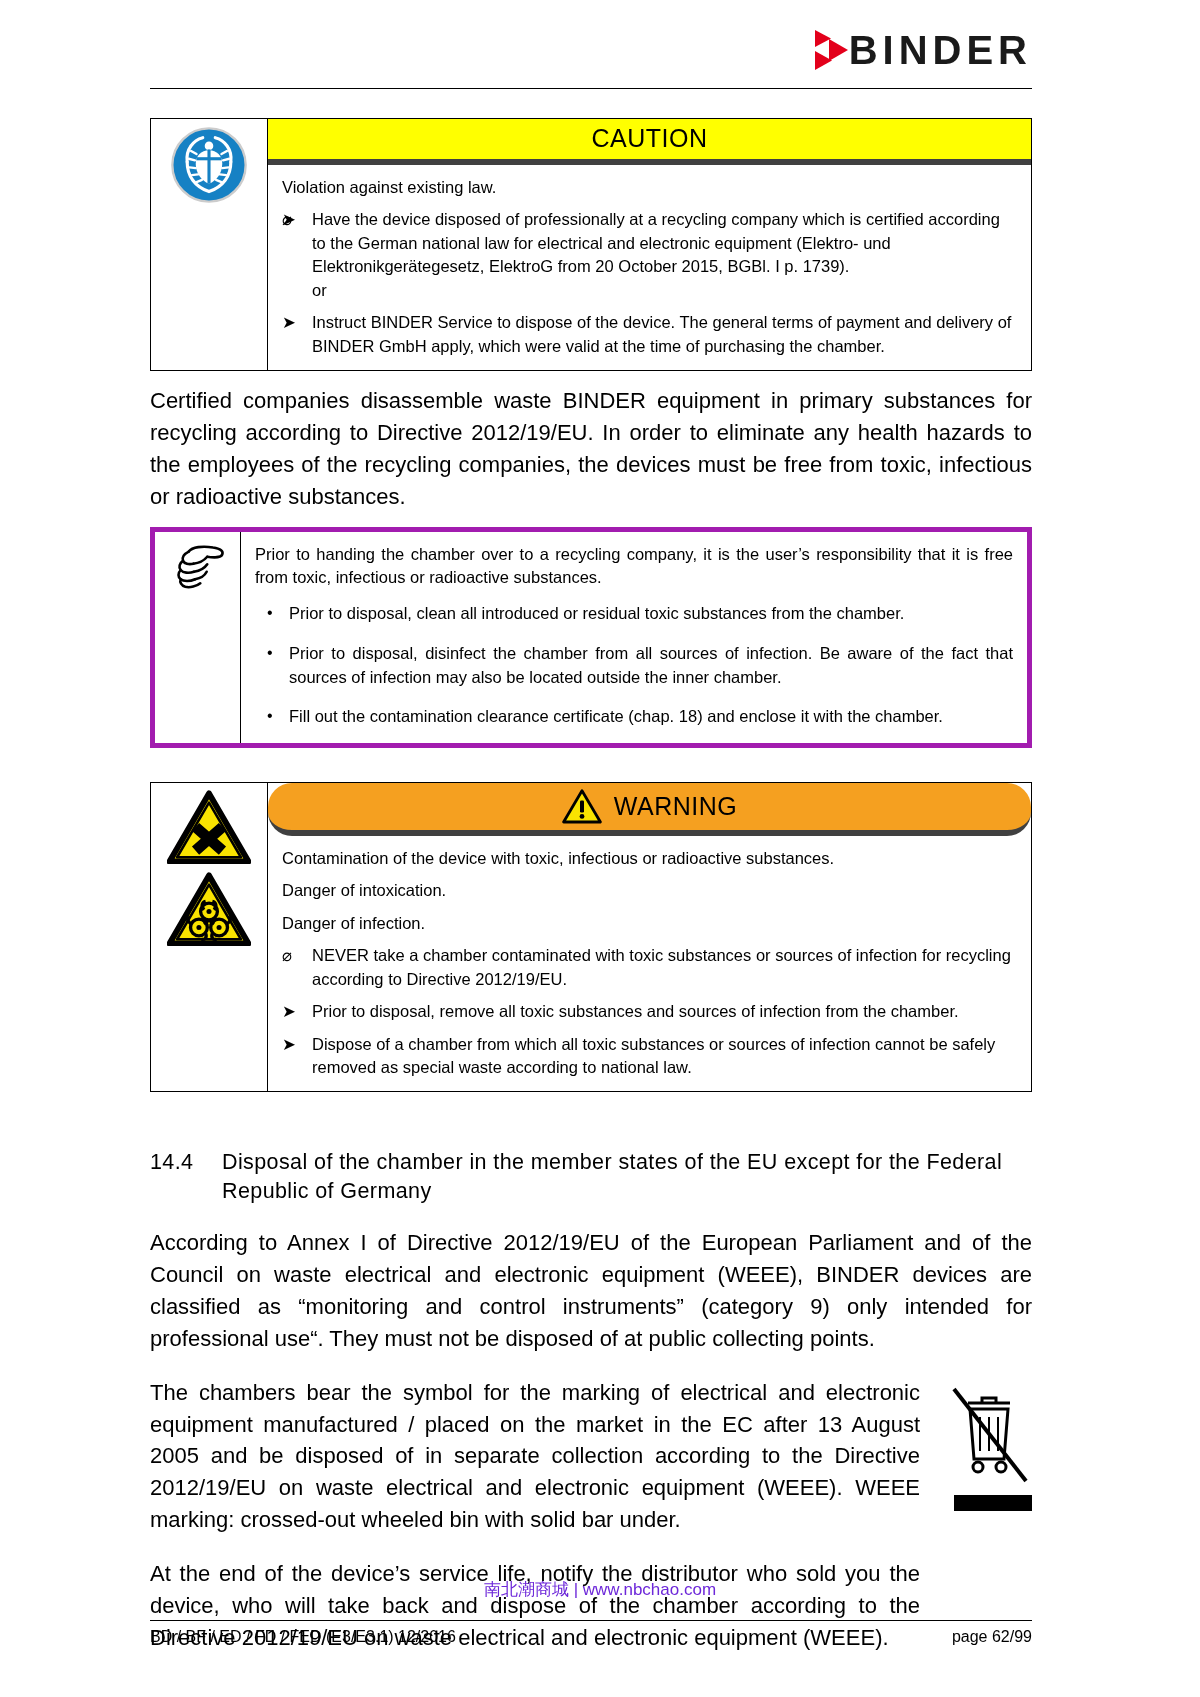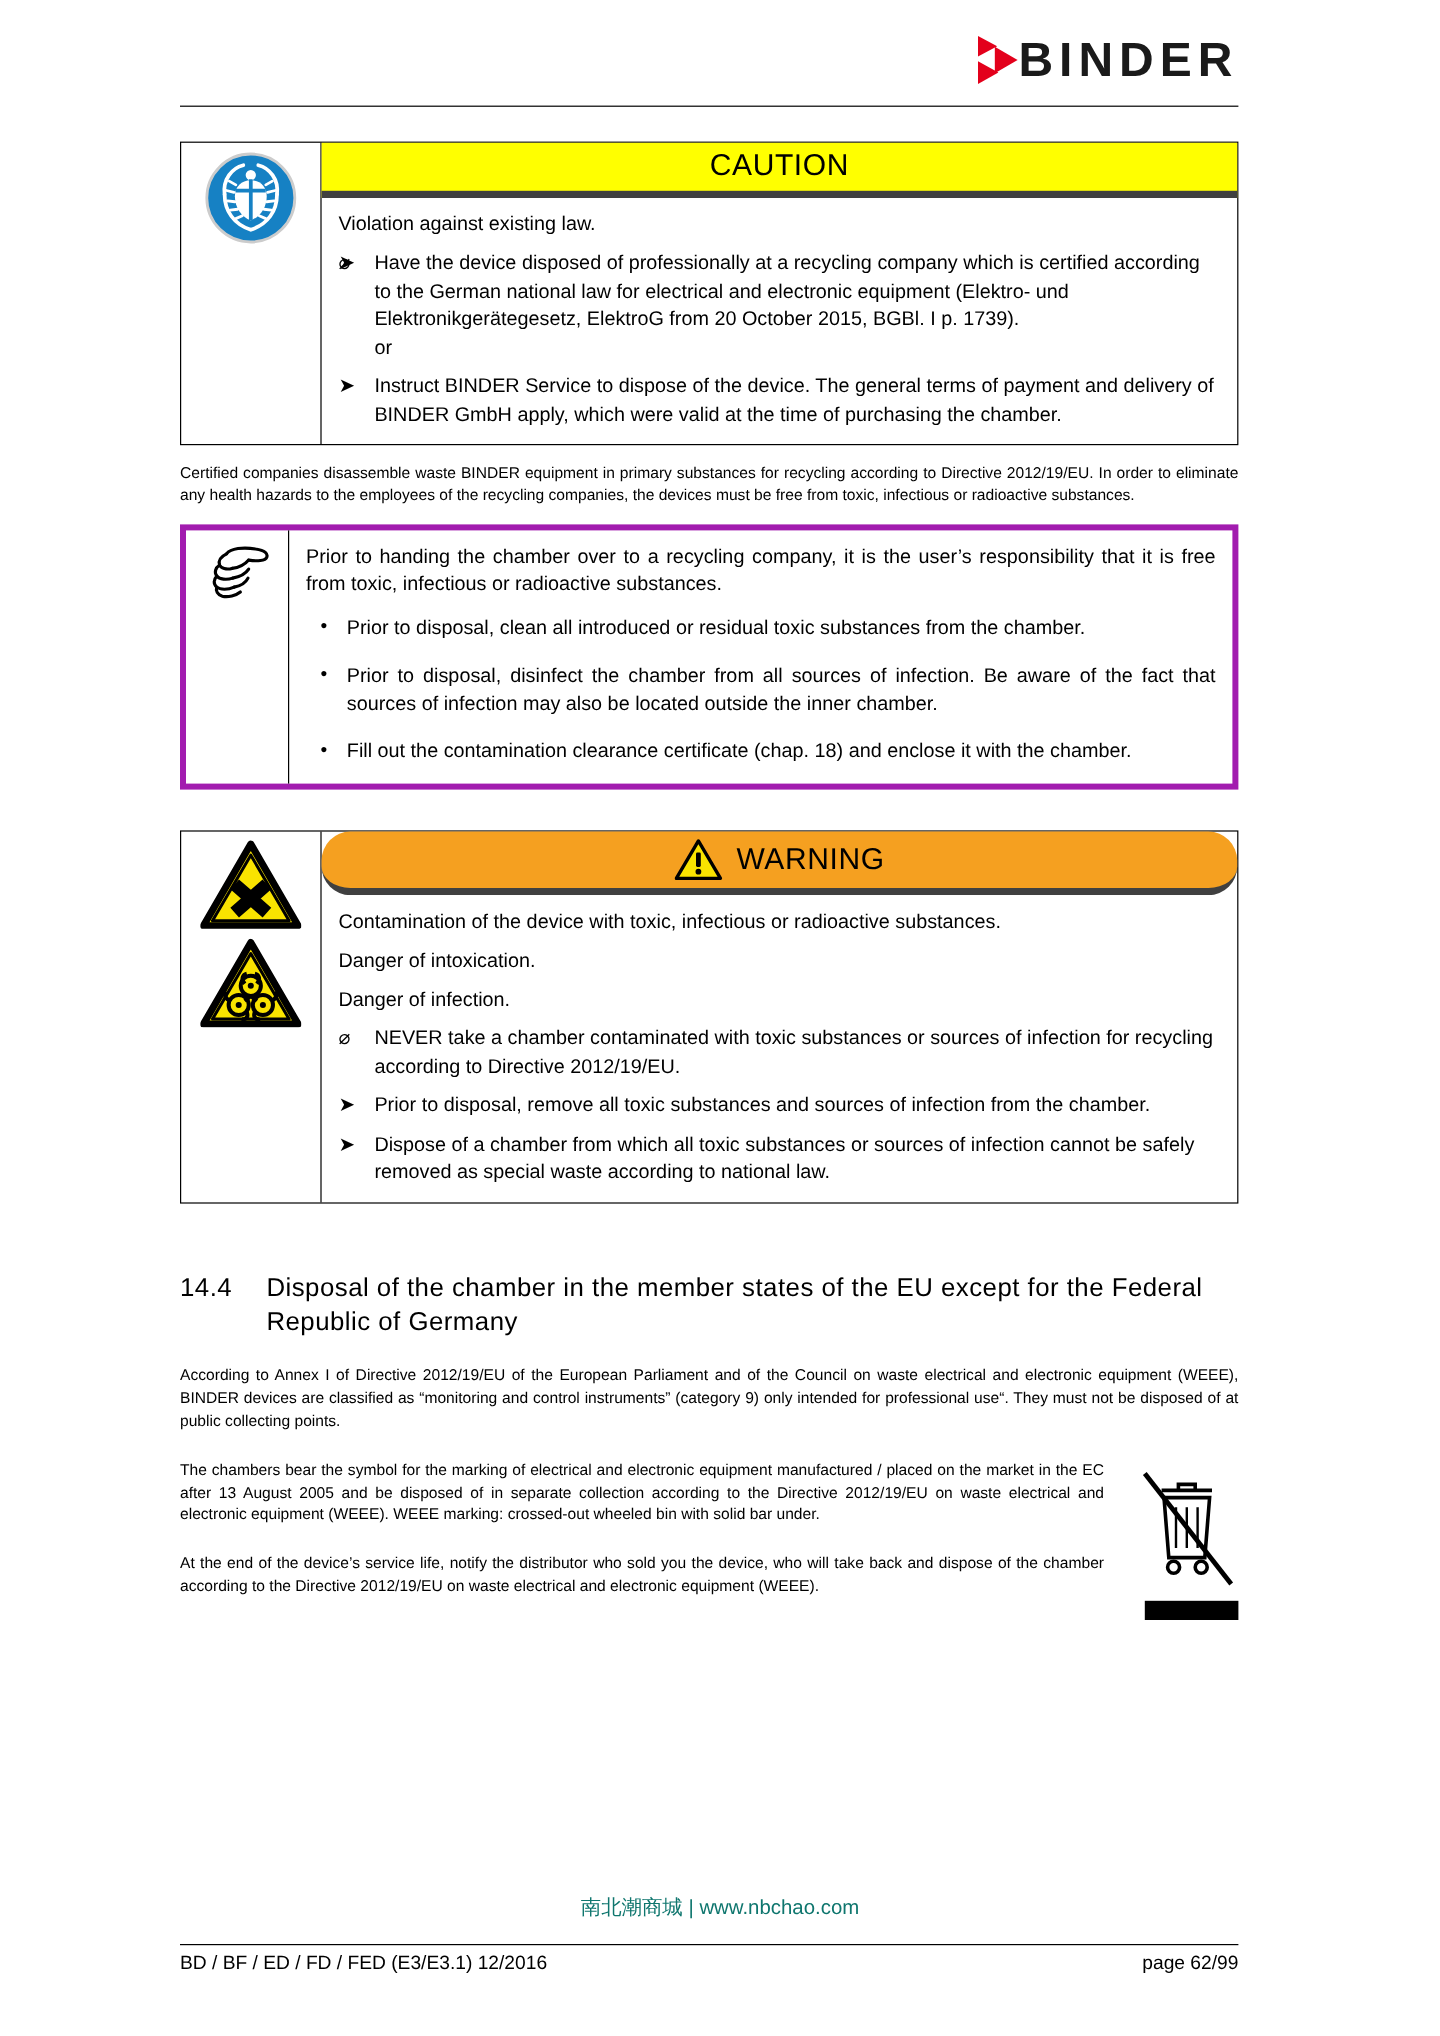--- a/index.html
+++ b/index.html
@@ -163,21 +163,21 @@
   ul.dots li::before {
     content: "\2022";
     position: absolute;
     left: 12px;
     top: -1px;
     font-size: 16px;
   }
 
   
   p.body {
-    font-size: 13px;
+    font-size: 22px;
     line-height: 1.45;
     text-align: justify;
     margin: 0;
   }
   .gap-sm { height: 14px; }
   .gap-md { height: 22px; }
   .gap-lg { height: 34px; }
 
   
   .h2 {
@@ -209,21 +209,21 @@
   .narrow { width: 770px; }
 
   
   .watermark {
     position: absolute;
     left: 0;
     right: 0;
     top: 1578px;
     text-align: center;
     font-size: 17px;
-    color: #0f766e;
+    color: #6d28d9;
   }
   .footer {
     position: absolute;
     left: 150px;
     right: 168px;
     top: 1620px;
   }
   .footer-rule { border-top: 1px solid #000; }
   .footer-row {
     display: flex;

